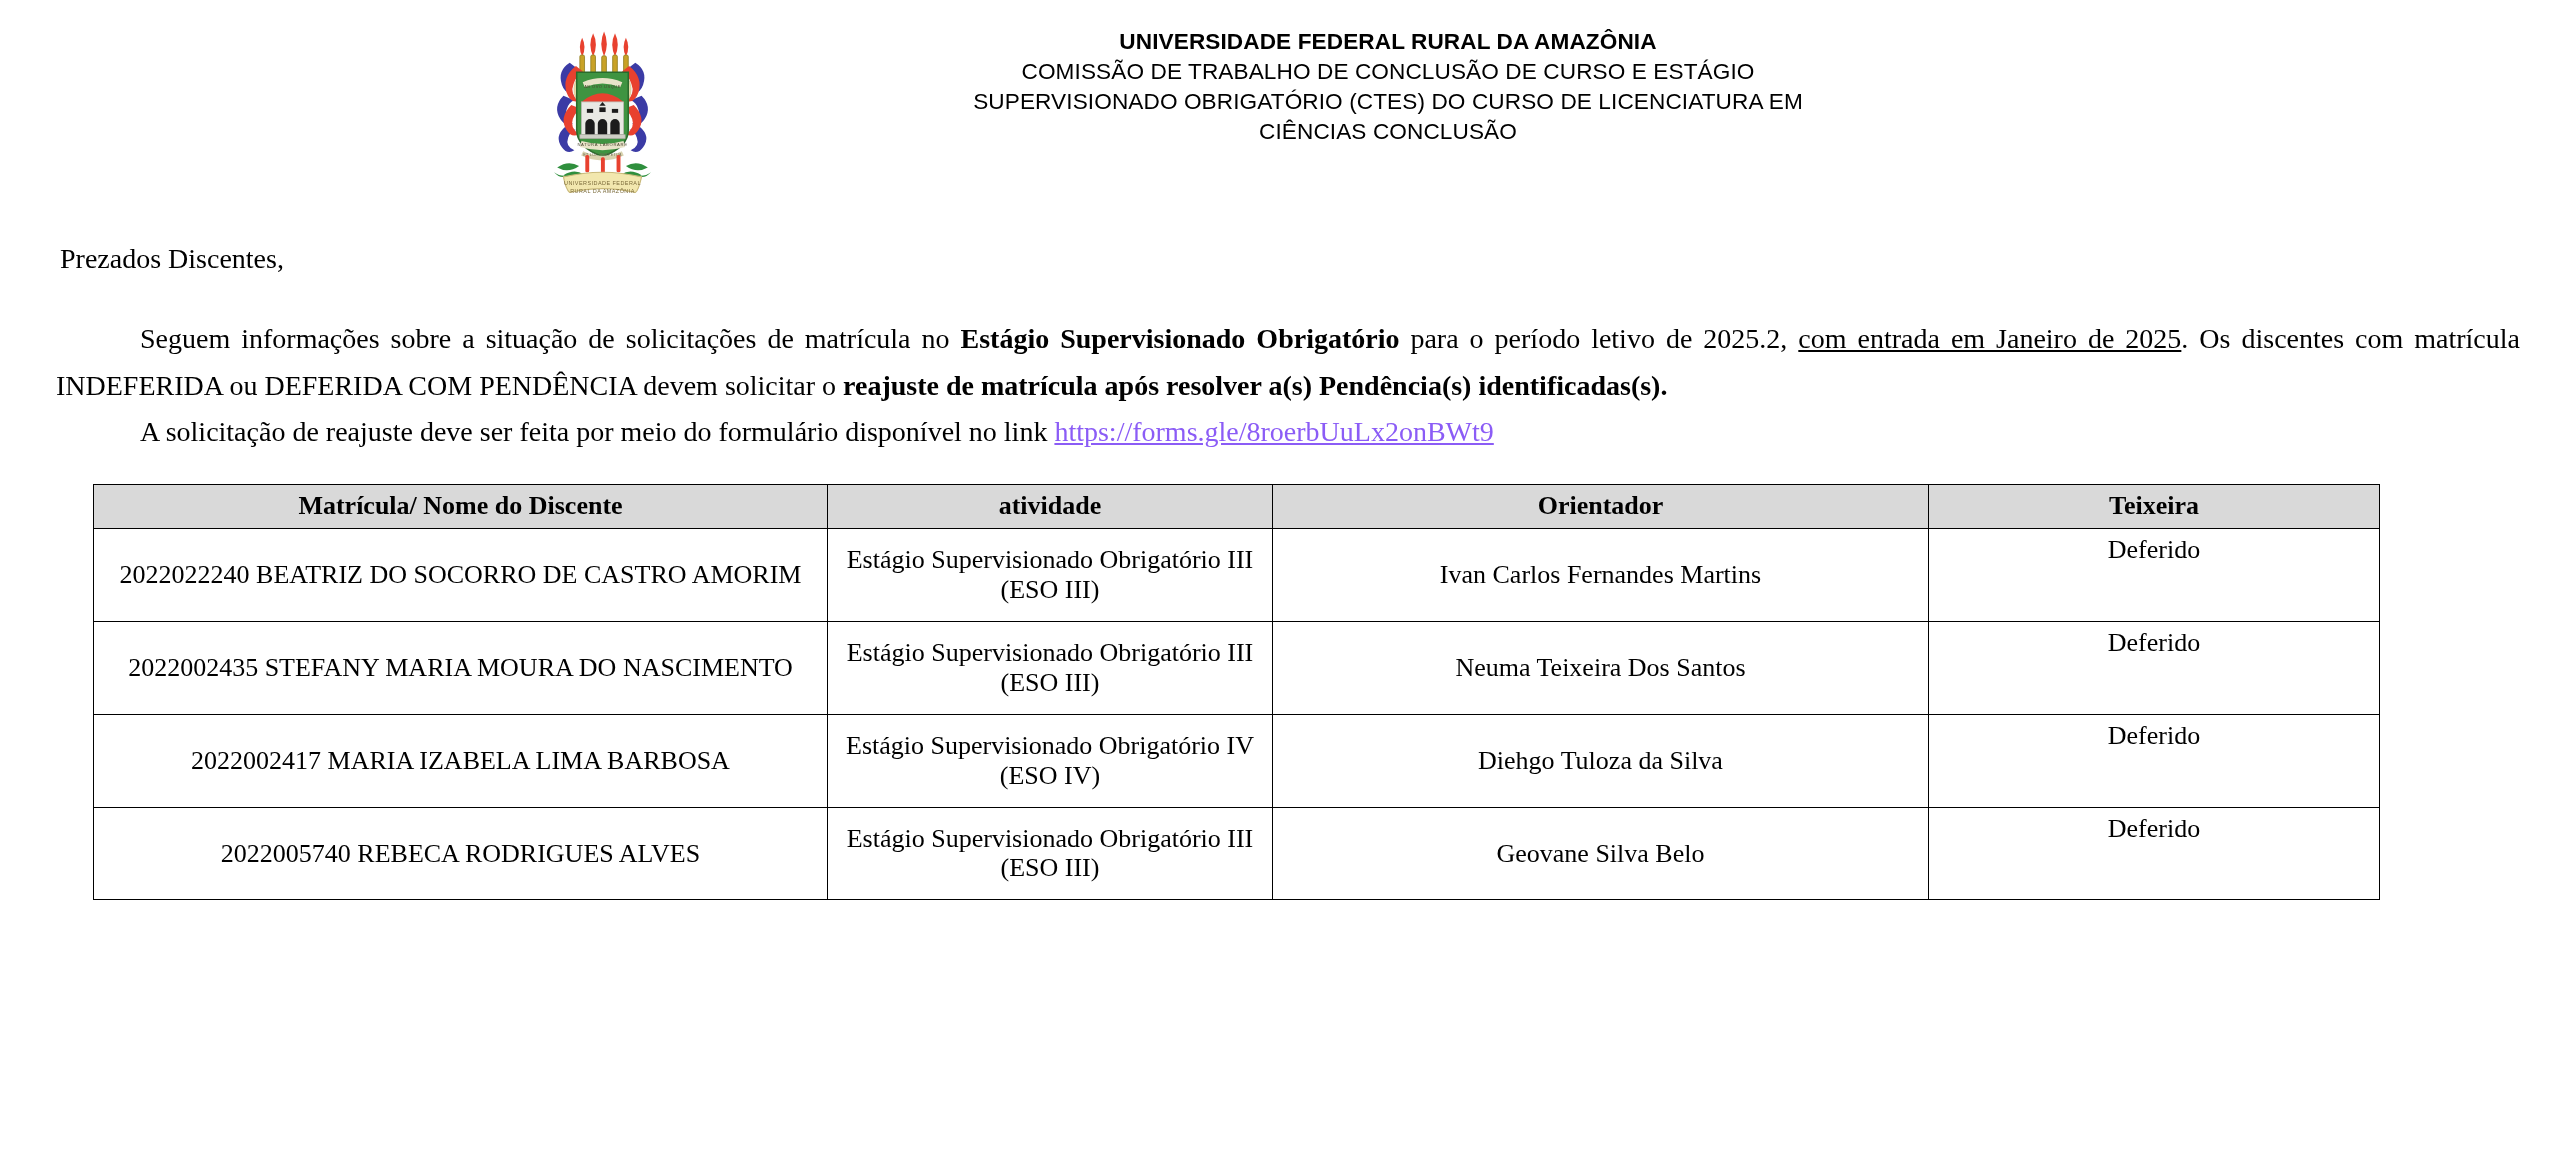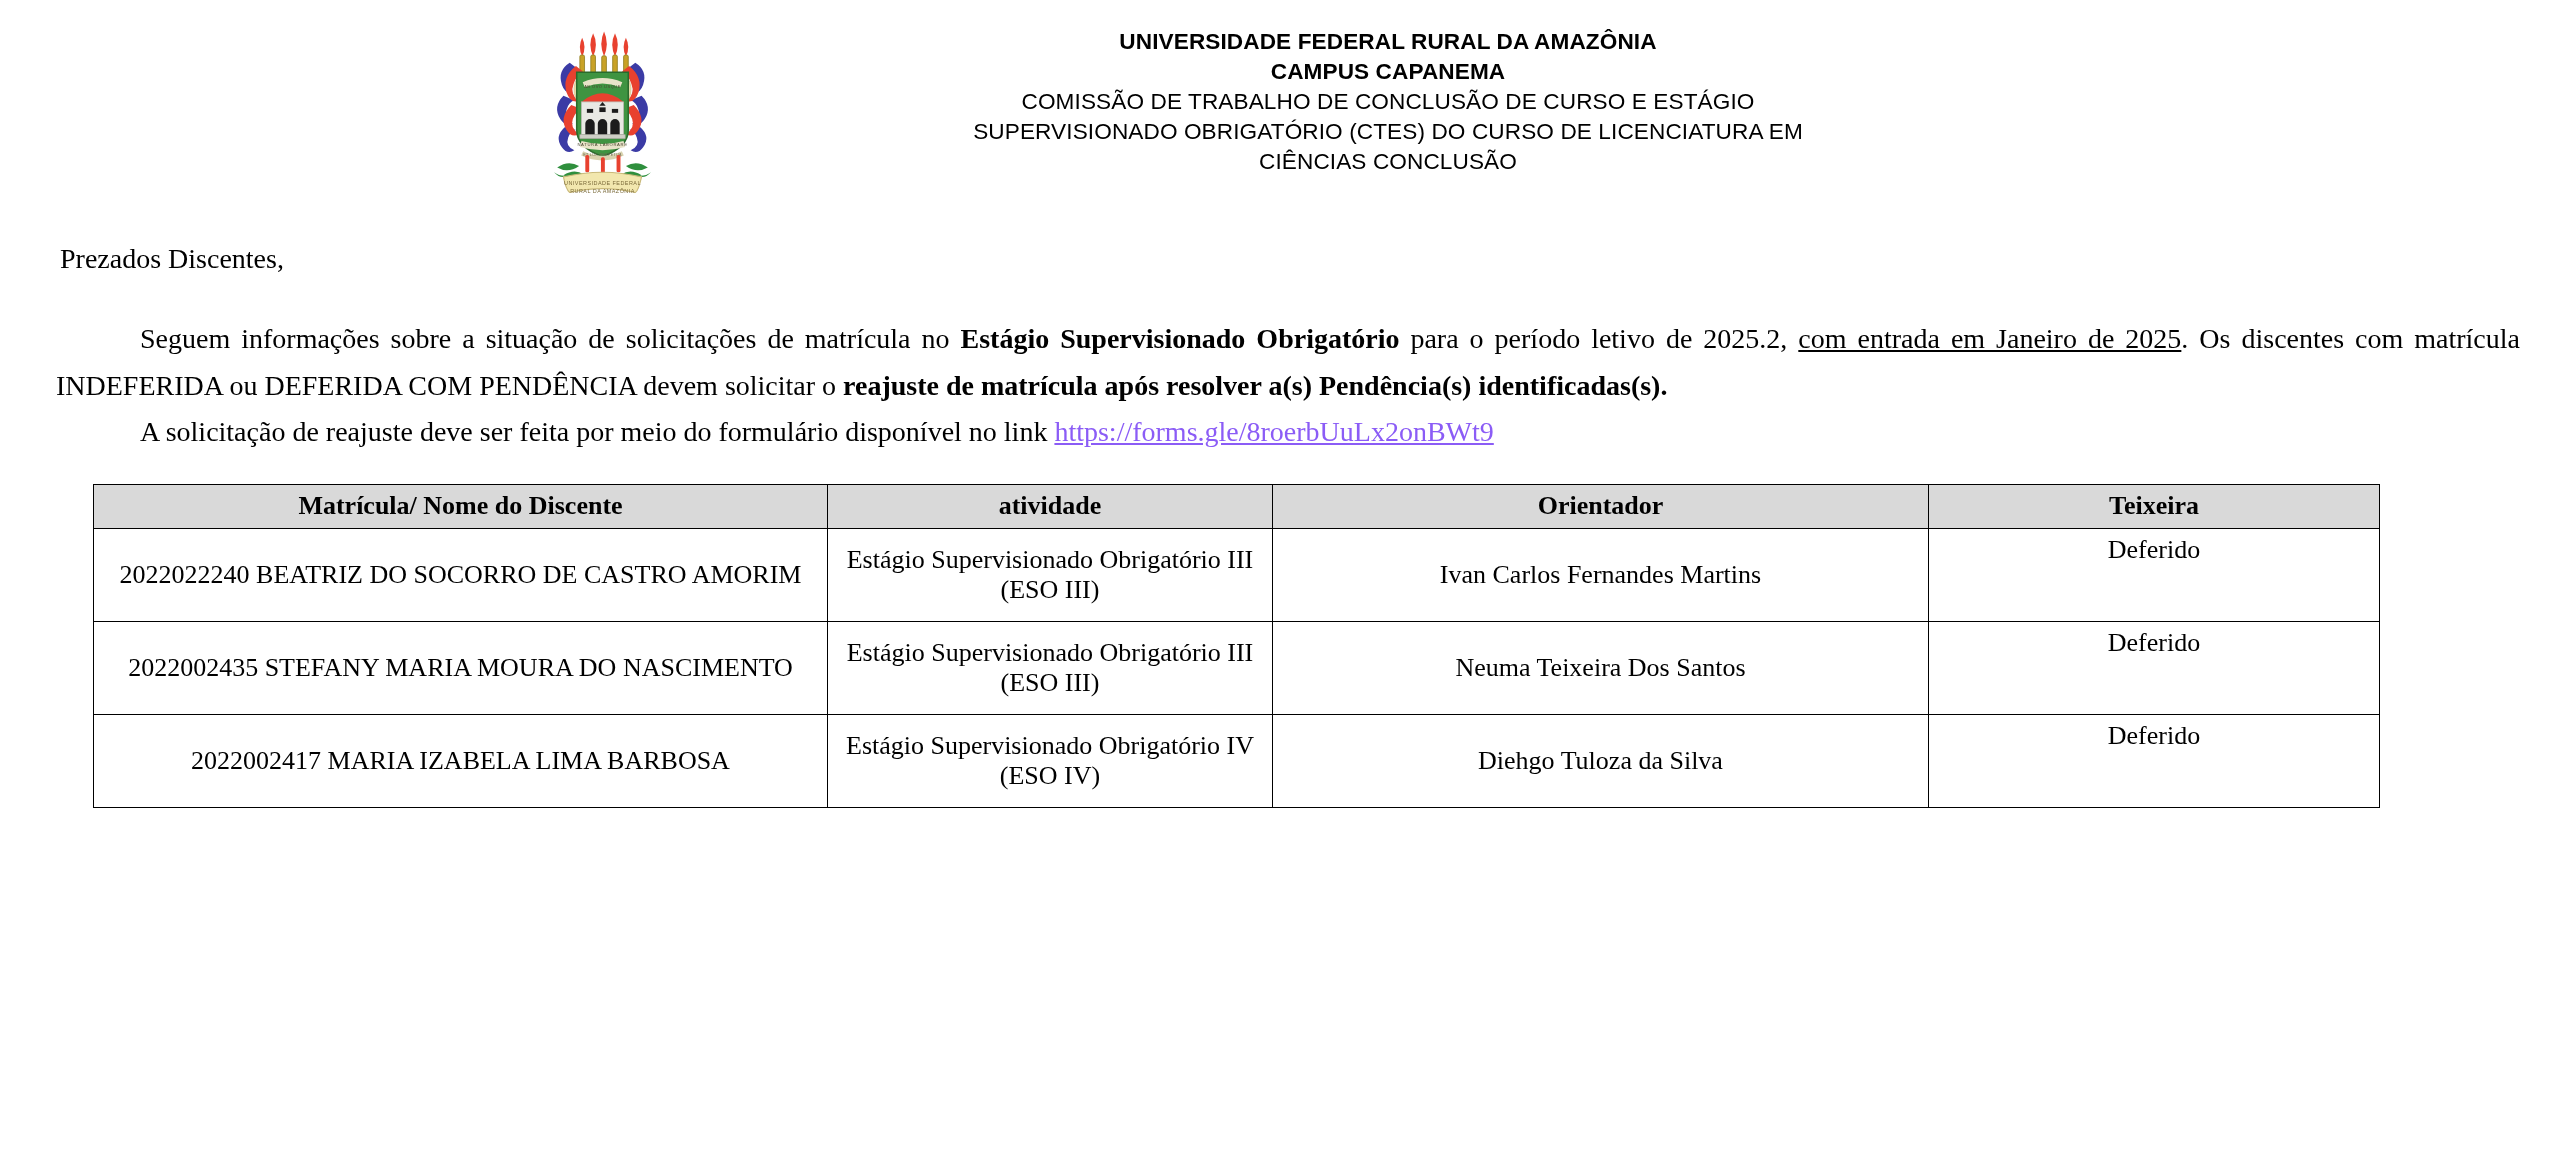--- a/index.html
+++ b/index.html
@@ -219,21 +219,20 @@
         </g>
 
         <path d="M30 188 q50-12 100 0 q-4 18 -8 20 q-42-10 -84 0 q-5-4 -8-20z" fill="#f2e7ae" stroke="#c9b97a" stroke-width="1.4"></path>
         <text x="80" y="199" font-family="'Liberation Sans',sans-serif" font-size="7" fill="#7a6a3a" text-anchor="middle" letter-spacing="0.6">UNIVERSIDADE FEDERAL</text>
         <text x="80" y="208" font-family="'Liberation Sans',sans-serif" font-size="7" fill="#7a6a3a" text-anchor="middle" letter-spacing="0.6">RURAL DA AMAZÔNIA</text>
       </svg>
     </div>
 
     <div class="header-text">
       <span class="ln b">UNIVERSIDADE FEDERAL RURAL DA AMAZÔNIA</span>
-      <span class="ln b">CAMPUS CAPANEMA</span>
       <span class="ln">COMISSÃO DE TRABALHO DE CONCLUSÃO DE CURSO E ESTÁGIO</span>
       <span class="ln">SUPERVISIONADO OBRIGATÓRIO (CTES) DO CURSO DE LICENCIATURA EM</span>
       <span class="ln">CIÊNCIAS CONCLUSÃO</span>
     </div>
   </div>
 
   <div class="body-copy">
 
     <div class="salutation">Prezados Discentes,</div>
 
@@ -271,18 +270,24 @@
           <td>Estágio Supervisionado Obrigatório III (ESO III)</td>
           <td>Neuma Teixeira Dos Santos</td>
           <td class="parecer">Deferido</td>
         </tr>
         <tr>
           <td>2022002417 MARIA IZABELA LIMA BARBOSA</td>
           <td>Estágio Supervisionado Obrigatório IV (ESO IV)</td>
           <td>Diehgo Tuloza da Silva</td>
           <td class="parecer">Deferido</td>
         </tr>
+        <tr>
+          <td>2022005740 REBECA RODRIGUES ALVES</td>
+          <td>Estágio Supervisionado Obrigatório III (ESO III)</td>
+          <td>Geovane Silva Belo</td>
+          <td class="parecer">Deferido</td>
+        </tr>
       </tbody>
     </table>
   </div>
 
 </div>
 
 
 </body></html>

